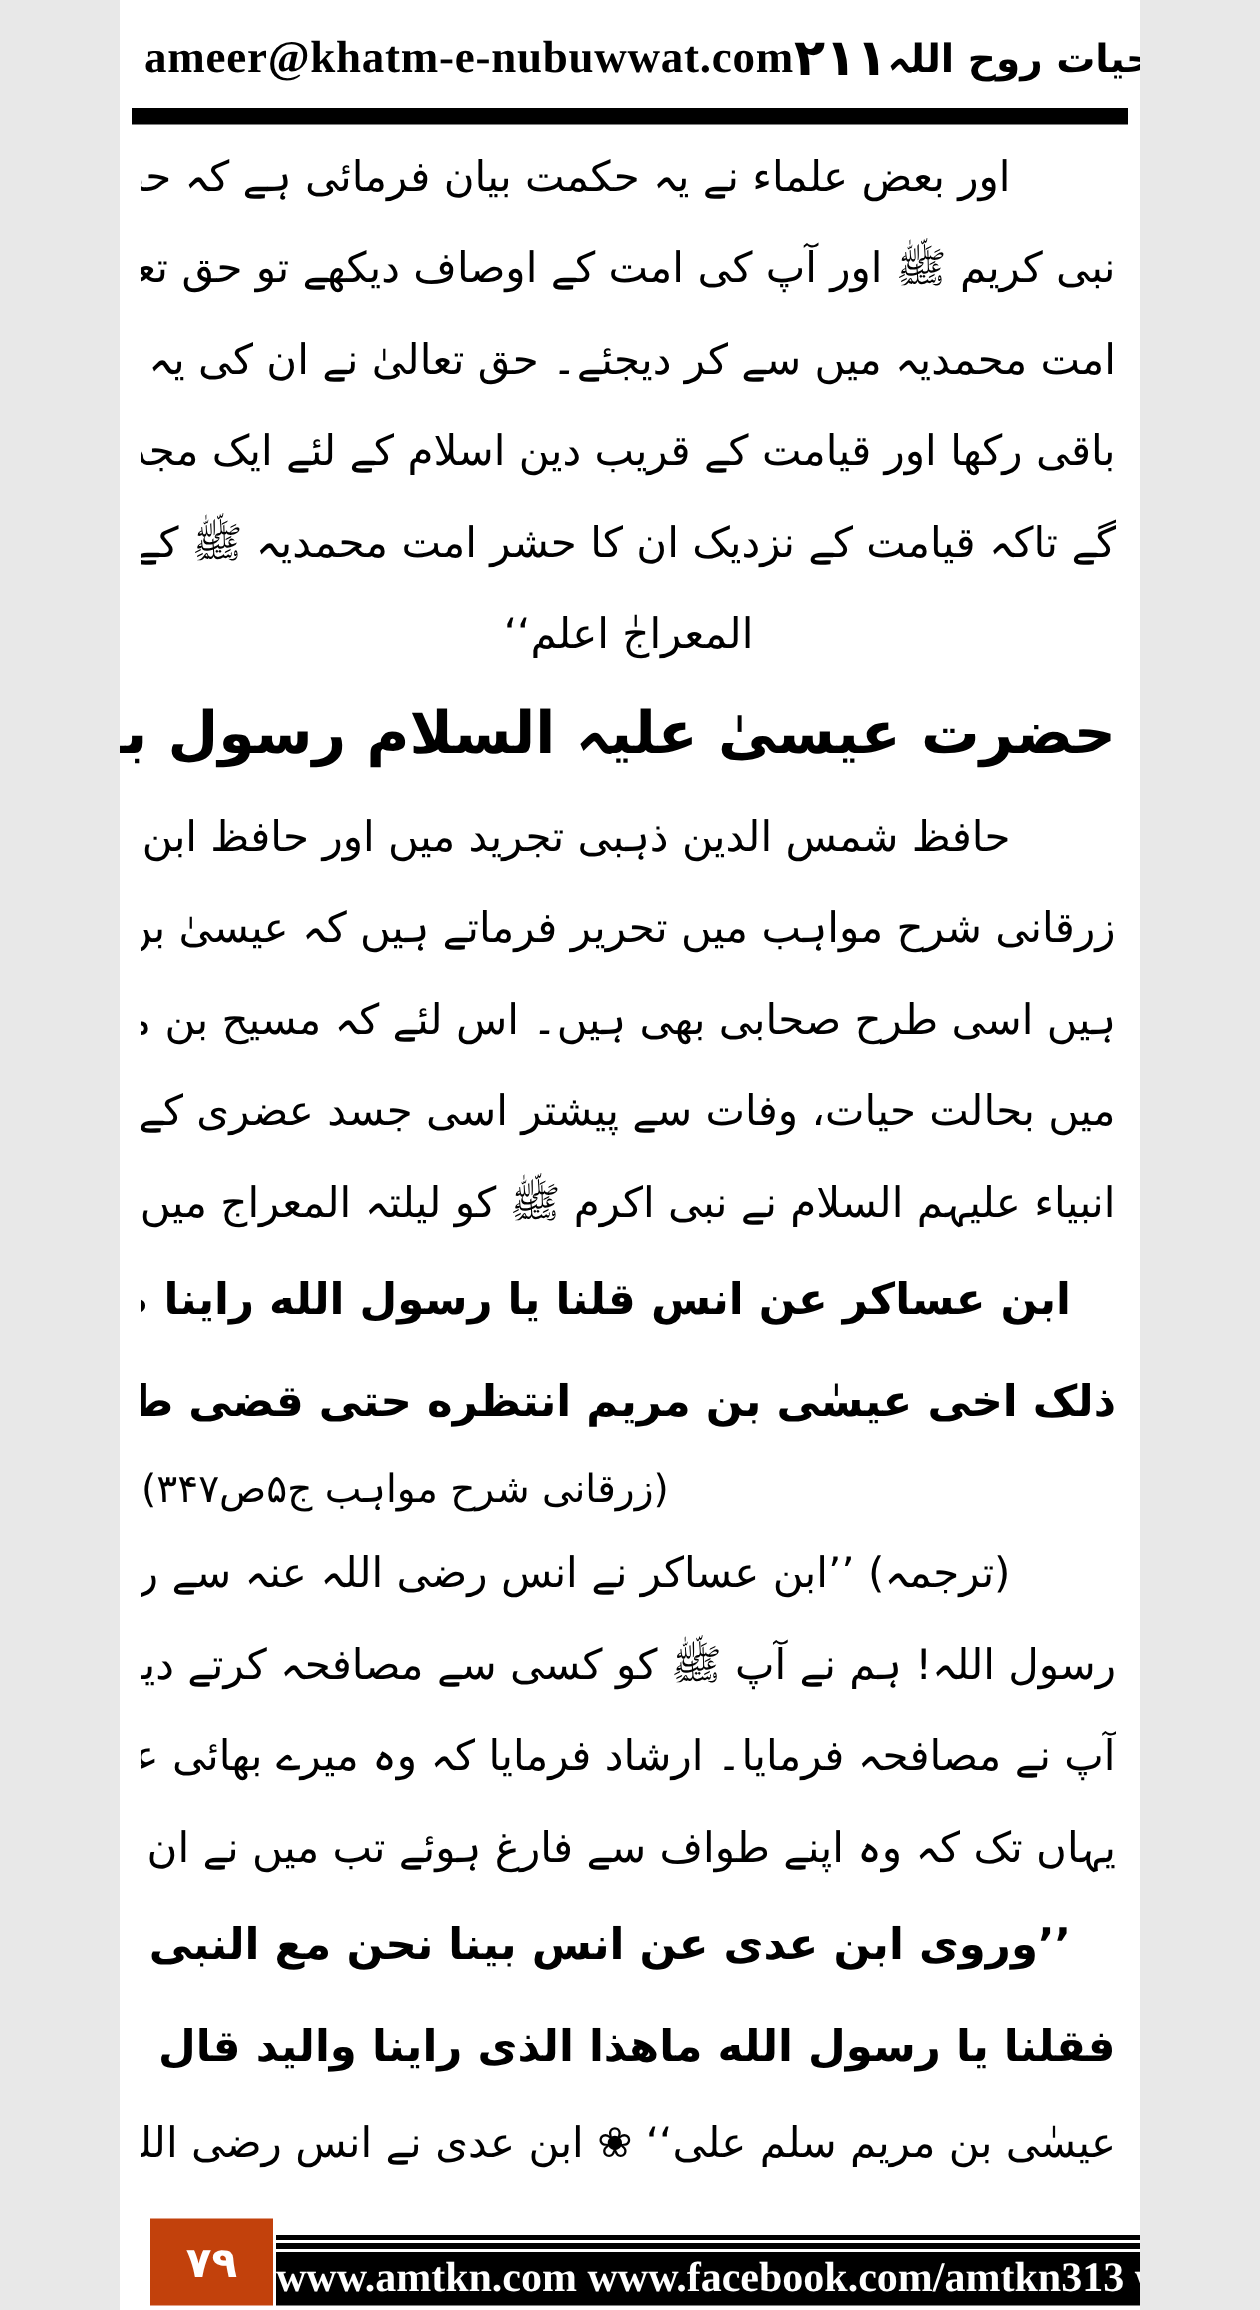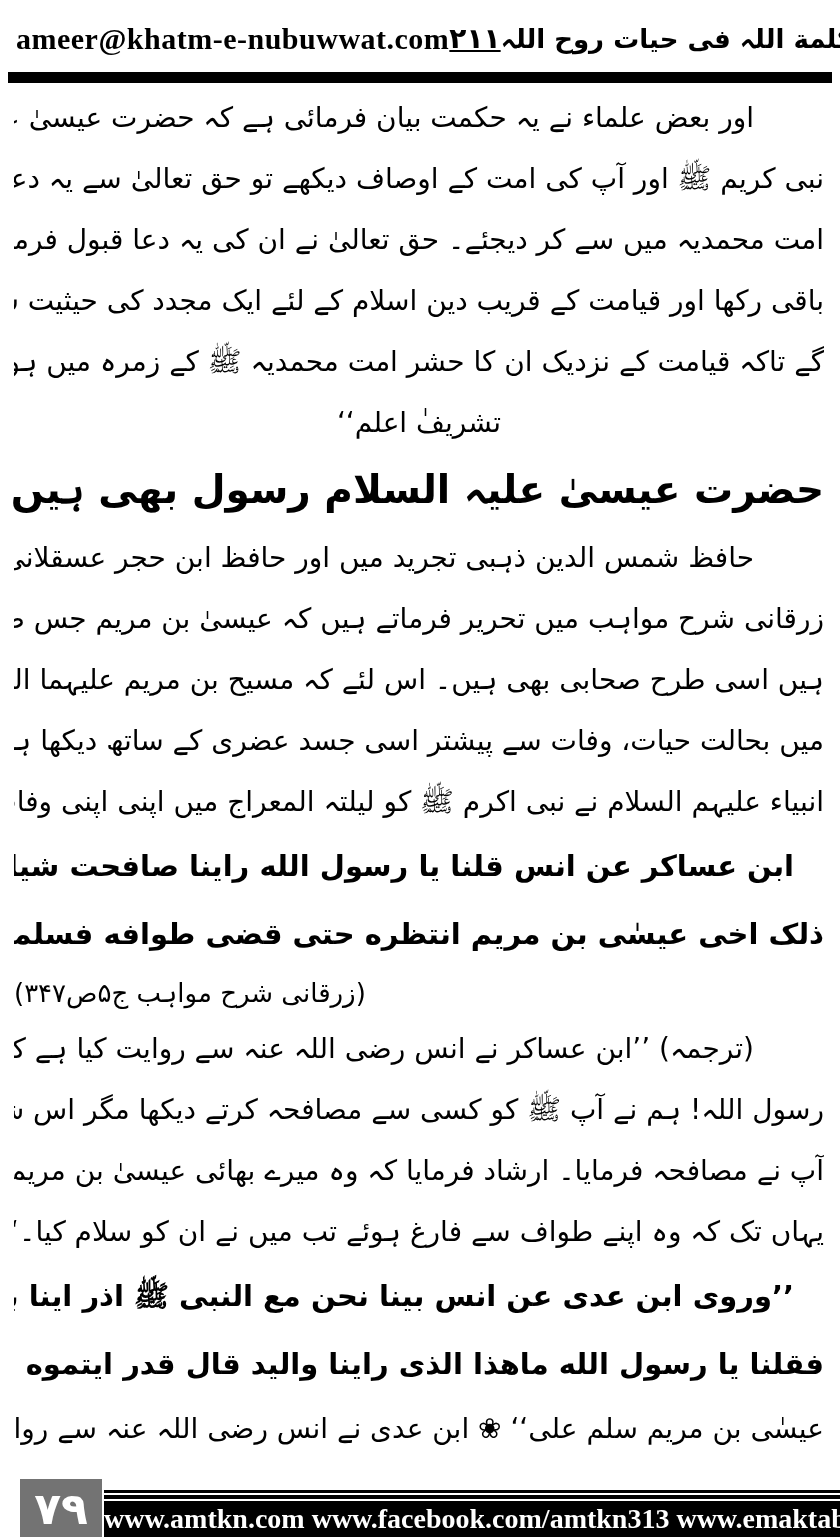--- a/index.html
+++ b/index.html
@@ -1,38 +1,37 @@
 <!DOCTYPE html>
 <html lang="ur" dir="ltr"><head>
 <meta charset="utf-8">
 <style>
   html,body{margin:0;padding:0;background:#e8e8e8;}
   .page{
     position:relative;
-    width:840px;height:1540px;
+    width:680px;height:1540px;
     background:#ffffff;
     margin:0 auto;
     overflow:hidden;
     font-family:"DejaVu Sans",sans-serif;
     color:#000;
   }
   
   .header{
     display:flex;align-items:center;justify-content:space-between;
     padding:10px 14px 0 16px;height:58px;
   }
   .email{
     font-family:"Liberation Serif",serif;
     font-weight:700;font-size:30px;letter-spacing:0.5px;
     white-space:nowrap;
   }
   .pagenum-top{
-    font-size:28px;font-weight:700;line-height:1;
+    font-size:34px;font-weight:700;line-height:1;
     font-family:"DejaVu Sans",sans-serif;
-    text-decoration:underline;
   }
   .book-title{
     direction:rtl;font-size:26px;font-weight:700;white-space:nowrap;
   }
   .rule{height:11px;background:#000;margin:4px 8px 0 8px;}
   
   .body-text{
     direction:rtl;
     padding:4px 16px 0 14px;
   }
@@ -55,23 +54,23 @@
   .citation{
     font-size:26px;font-weight:400;line-height:50px;height:50px;
     text-align:left;text-align-last:left;
   }
   
   .footer{
     position:absolute;left:20px;right:16px;bottom:3px;
     display:flex;align-items:flex-end;
   }
   .footer-pagebox{
-    width:82px;height:58px;background:#737373;color:#fff;
+    width:82px;height:58px;background:#c2410c;color:#fff;
     display:flex;align-items:center;justify-content:center;
-    font-size:44px;font-weight:700;flex:none;
+    font-size:28px;font-weight:700;flex:none;
   }
   .footer-bar{
     flex:1;height:47px;margin-left:2px;
     background:linear-gradient(to bottom,
       #000 0px,#000 3px,
       #fff 3px,#fff 5px,
       #000 5px,#000 9px,
       #fff 9px,#fff 11px,
       #000 11px,#000 100%);
     color:#fff;text-align:center;
@@ -93,21 +92,21 @@
   </div>
   <div class="rule"></div>
 
   <div class="body-text">
 
     <div class="ln ind">اور بعض علماء نے یہ حکمت بیان فرمائی ہے کہ حضرت عیسیٰ علیہ السلام نے جب انجیل میں</div>
     <div class="ln">نبی کریم ﷺ اور آپ کی امت کے اوصاف دیکھے تو حق تعالیٰ سے یہ دعا فرمائی کہ مجھے بھی</div>
     <div class="ln">امت محمدیہ میں سے کر دیجئے۔ حق تعالیٰ نے ان کی یہ دعا قبول فرمائی اور ان کو آخر زمانہ تک</div>
     <div class="ln">باقی رکھا اور قیامت کے قریب دین اسلام کے لئے ایک مجدد کی حیثیت سے تشریف لائیں</div>
     <div class="ln">گے تاکہ قیامت کے نزدیک ان کا حشر امت محمدیہ ﷺ کے زمرہ میں ہو۔ ’’والله سبحانه</div>
-    <div class="ln c">تشریفٰ اعلم‘‘</div>
+    <div class="ln c">المعراجٰ اعلم‘‘</div>
 
     <div class="heading">حضرت عیسیٰ علیہ السلام رسول بھی ہیں اور صحابی بھی ہیں</div>
 
     <div class="ln ind">حافظ شمس الدین ذہبی تجرید میں اور حافظ ابن حجر عسقلانی اصابہ میں اور علامہ</div>
     <div class="ln">زرقانی شرح مواہب میں تحریر فرماتے ہیں کہ عیسیٰ بن مریم جس طرح نبی اللہ اور رسول اللہ</div>
     <div class="ln">ہیں اسی طرح صحابی بھی ہیں۔ اس لئے کہ مسیح بن مریم علیہما السلام نے نبی اکرم ﷺ کو لیلتہ المعراج</div>
     <div class="ln">میں بحالت حیات، وفات سے پیشتر اسی جسد عضری کے ساتھ دیکھا ہے اور دوسرے حضرات</div>
     <div class="ln">انبیاء علیہم السلام نے نبی اکرم ﷺ کو لیلتہ المعراج میں اپنی اپنی وفات کے بعد دیکھا ہے۔ ’’روی</div>
 
     <div class="ln ar pad">ابن عساکر عن انس قلنا یا رسول الله راینا صافحت شیا ولا نراه قال</div>

